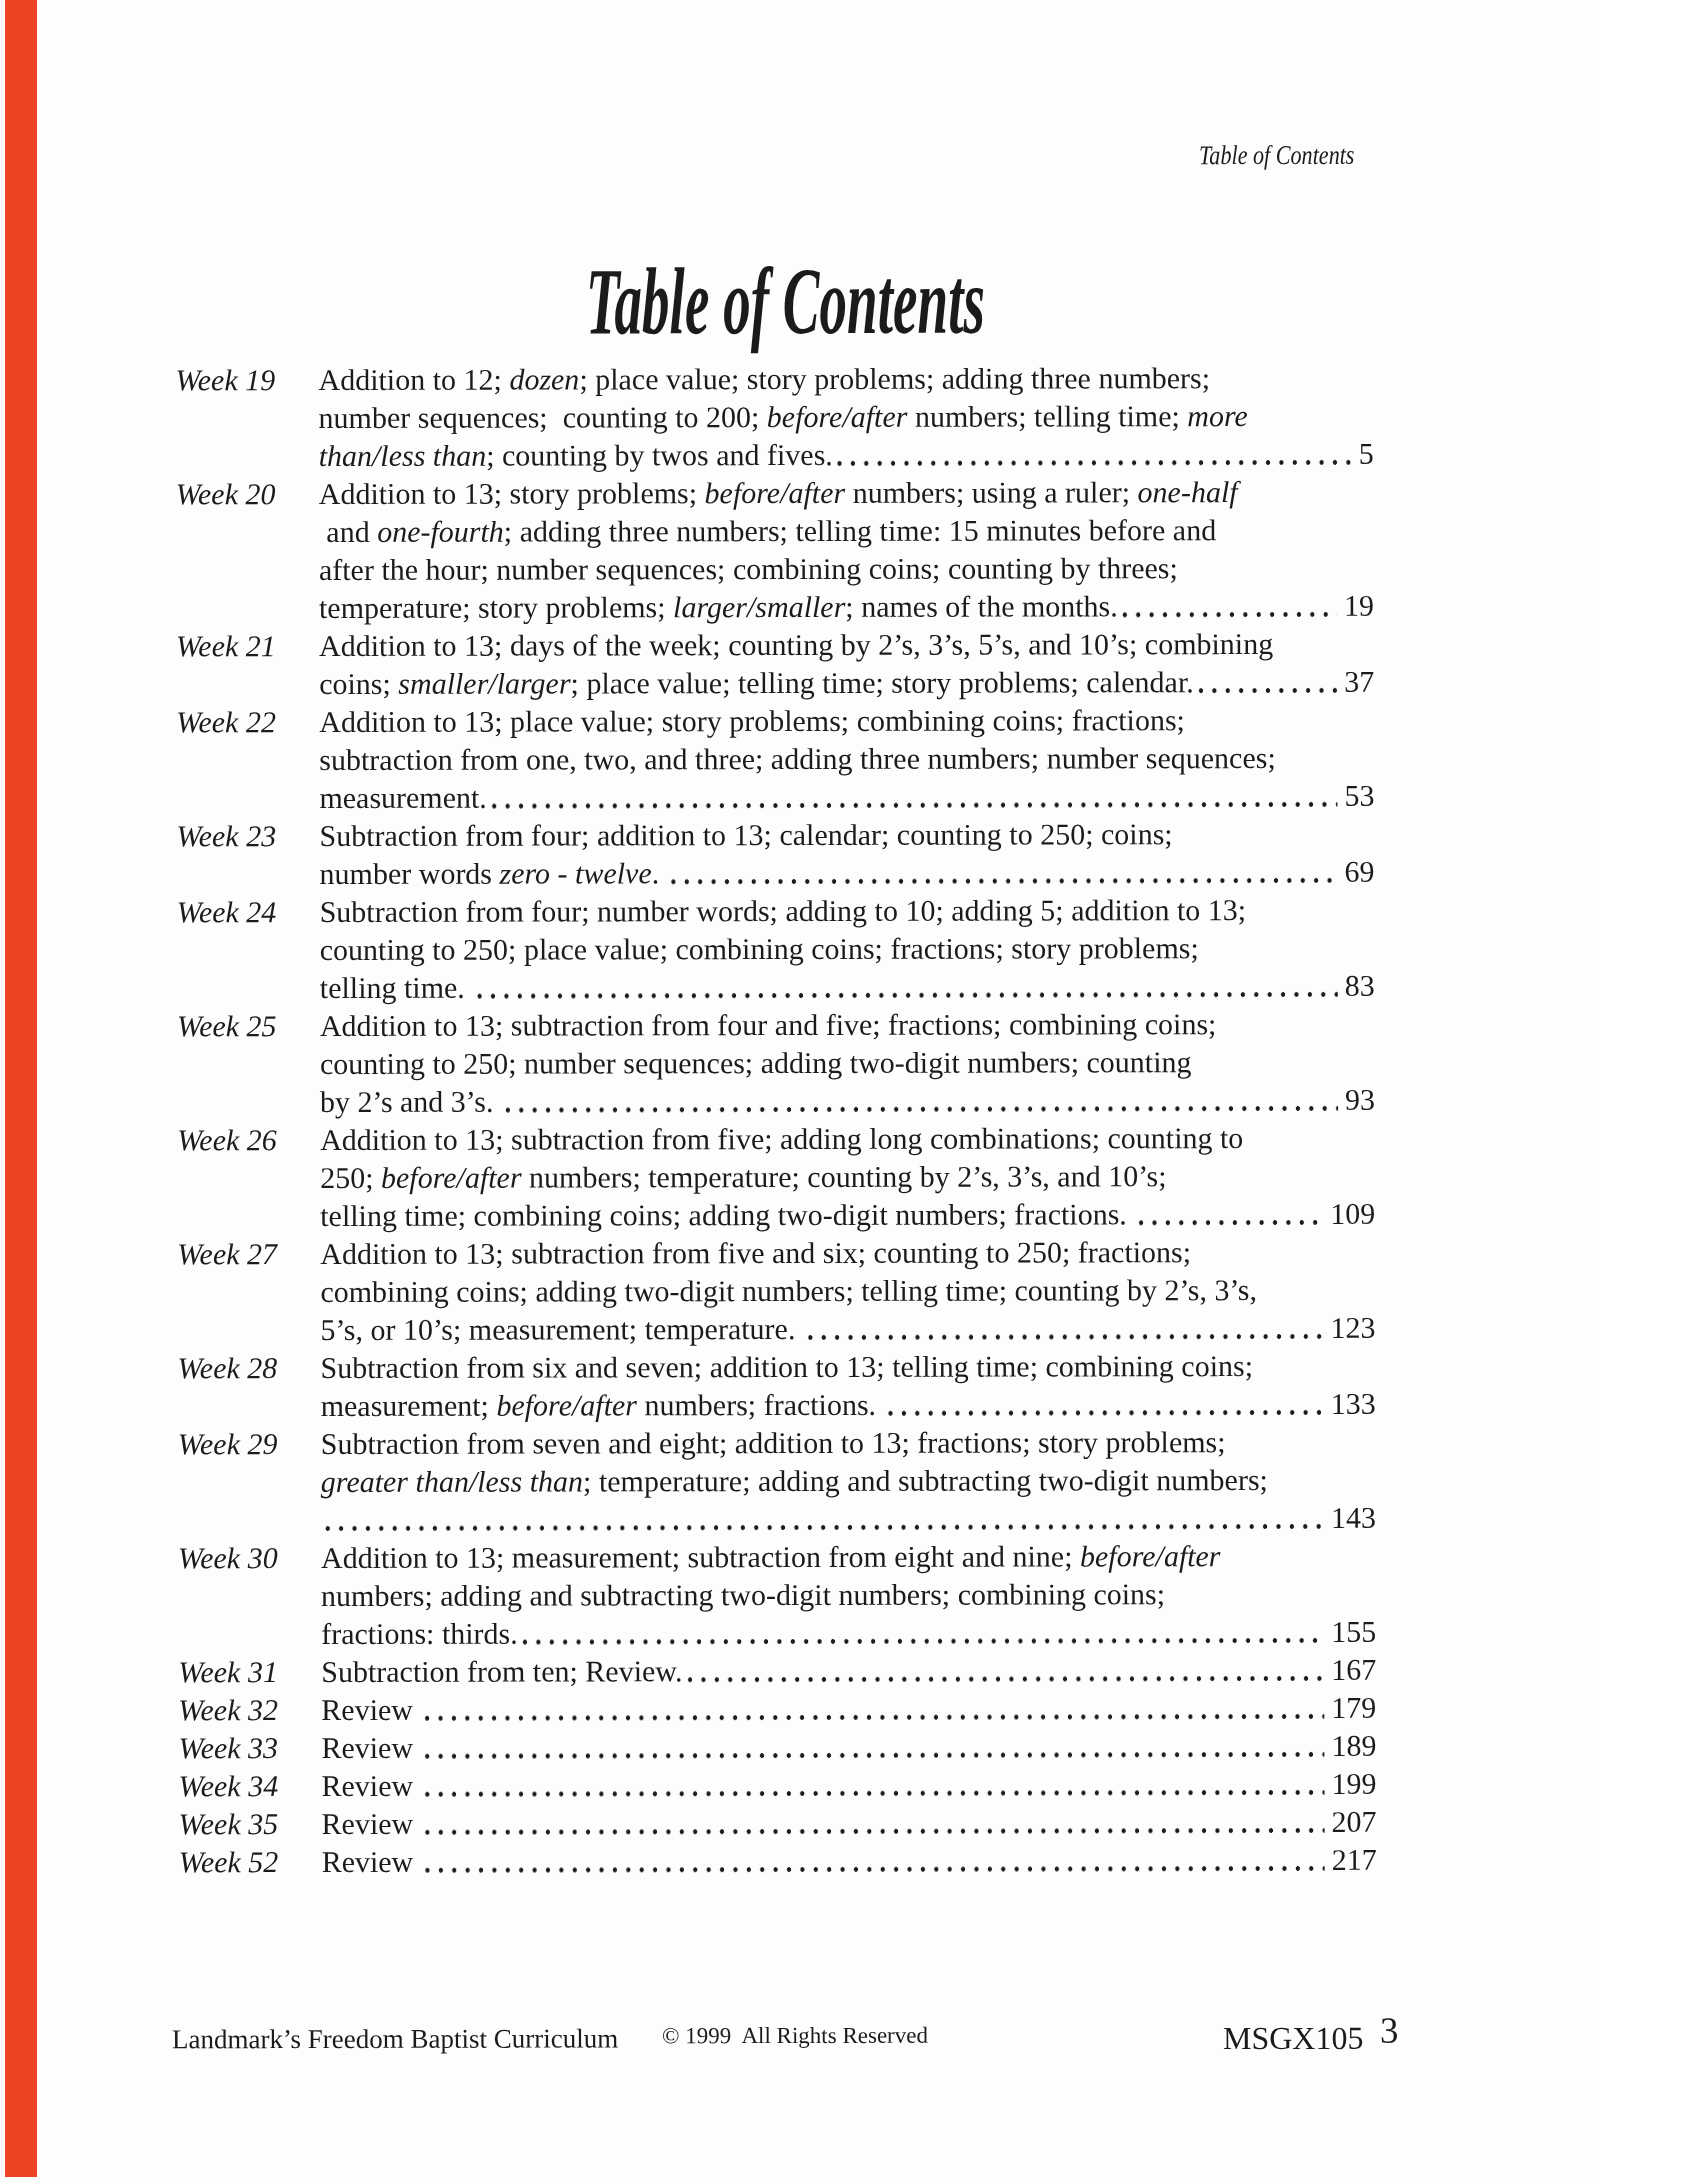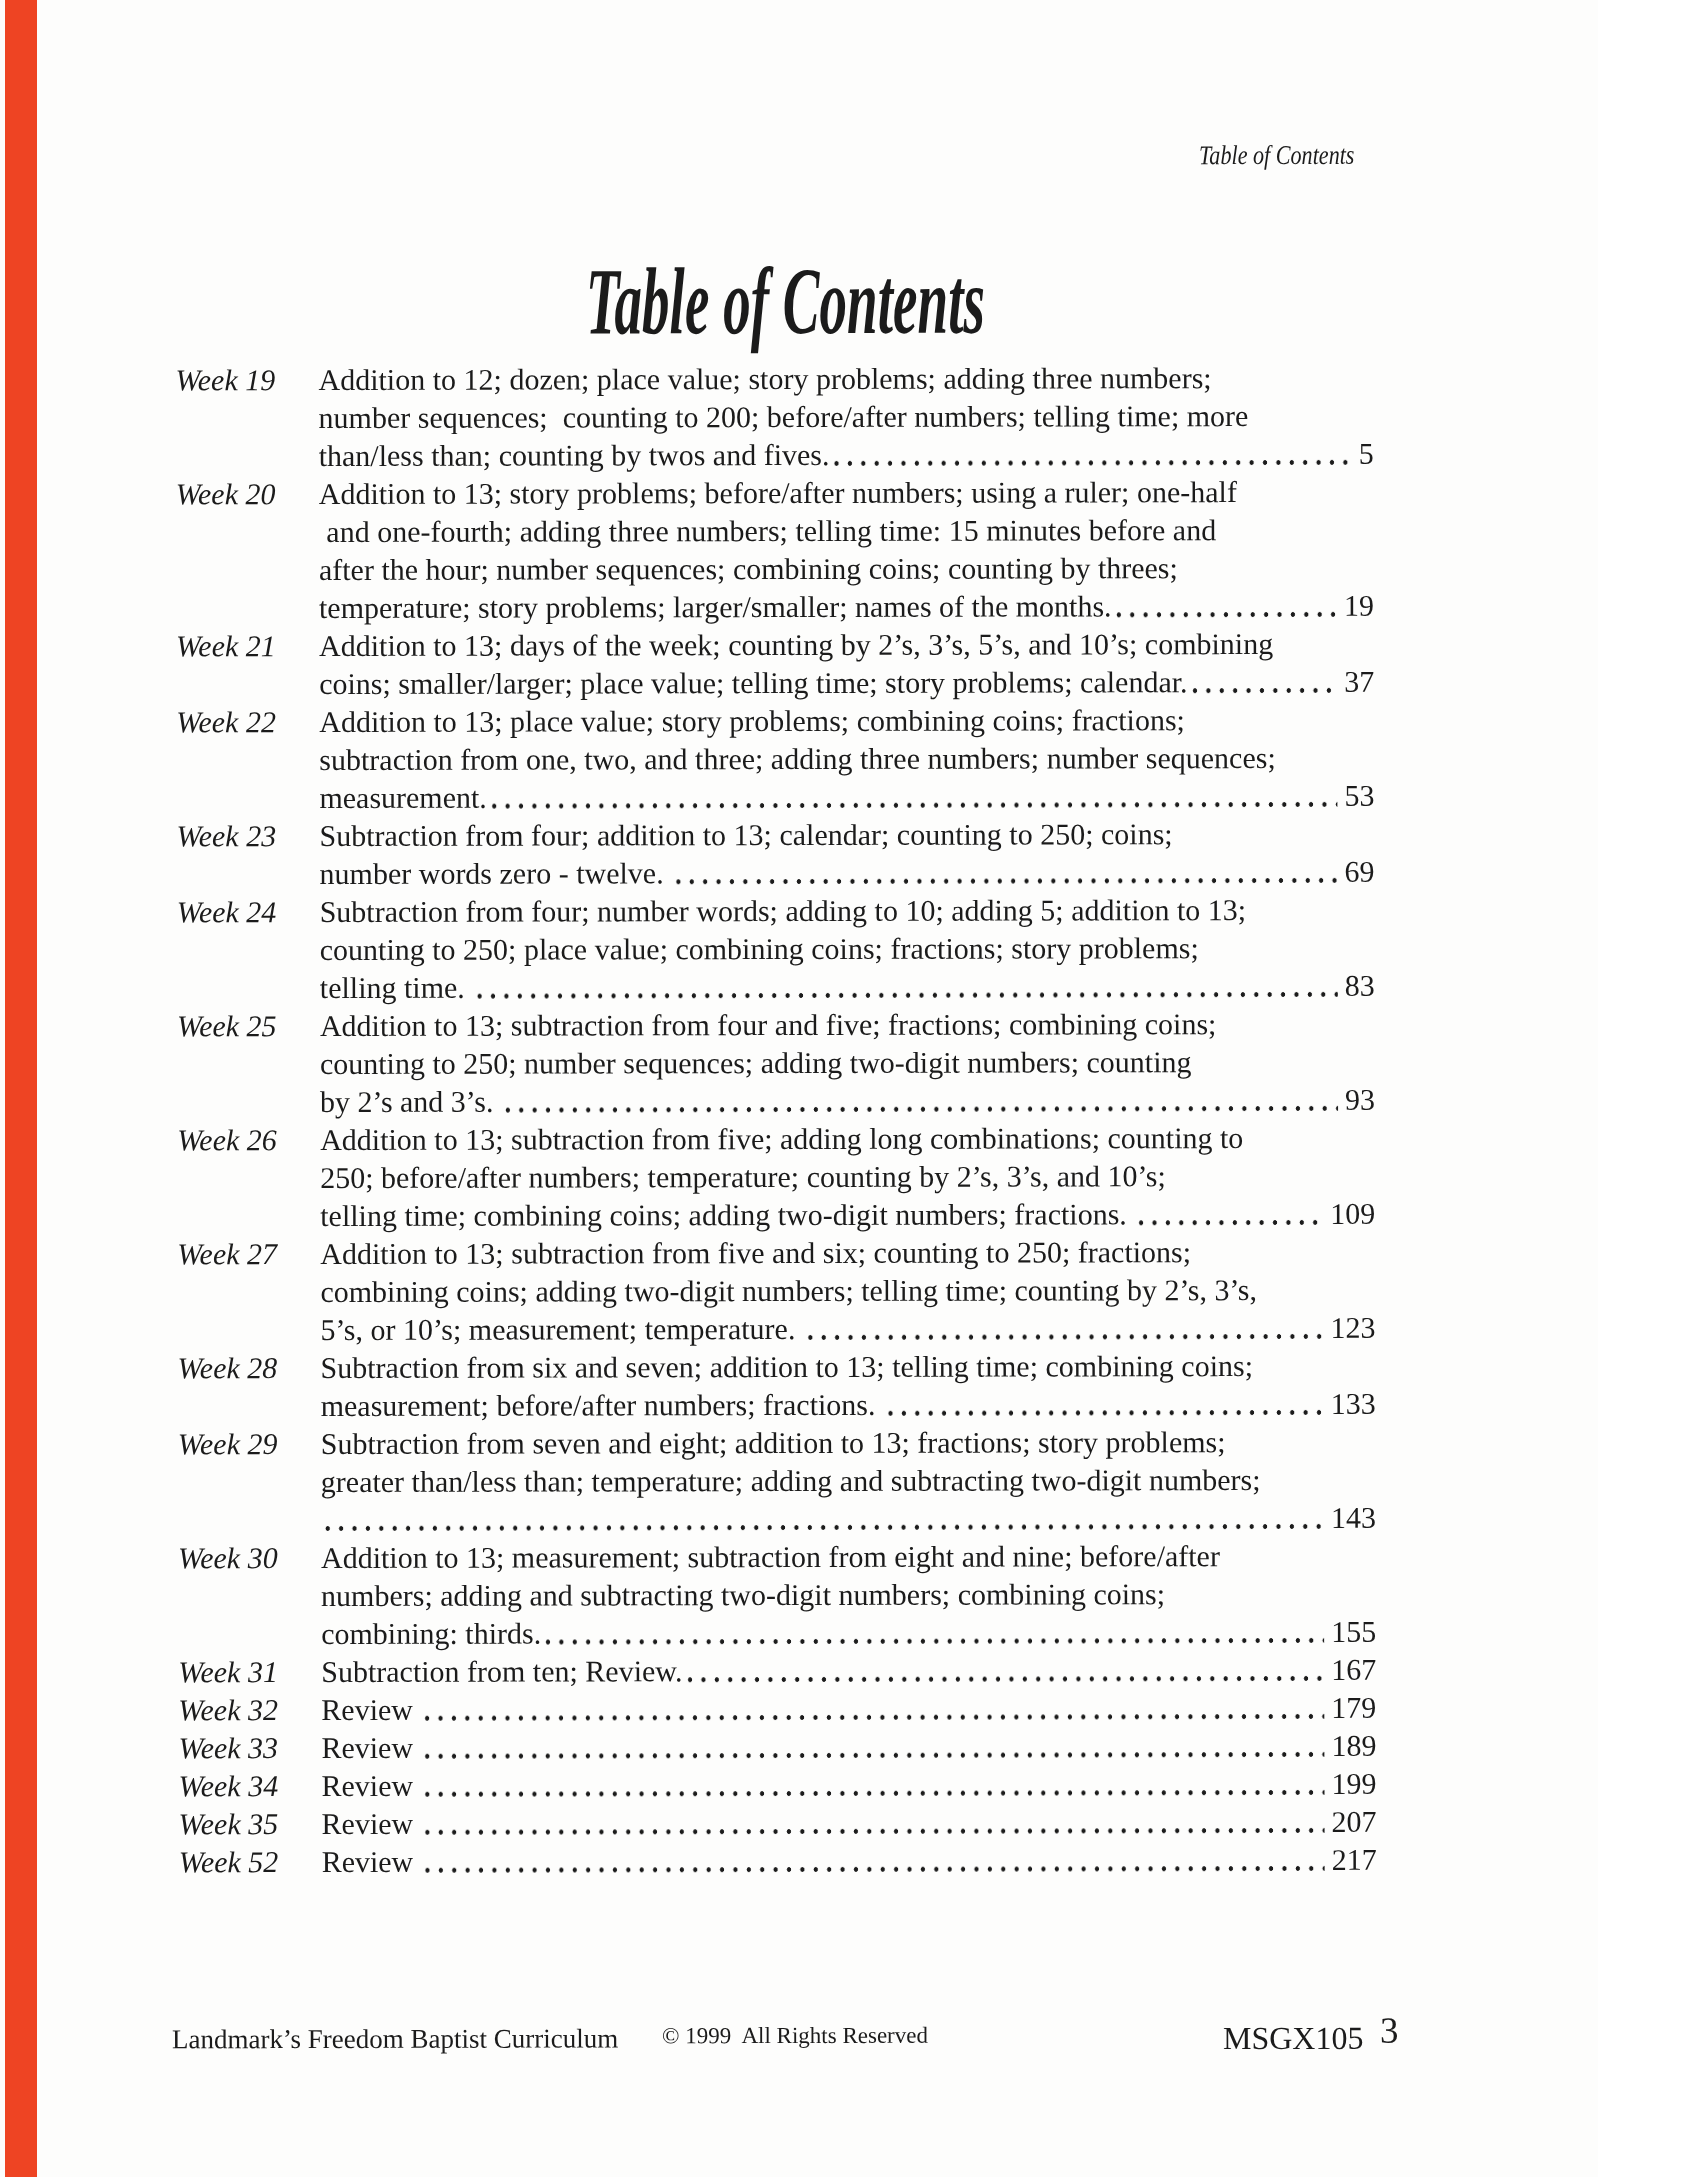--- a/index.html
+++ b/index.html
@@ -46,21 +46,21 @@
     position: absolute;
     left: 177px; top: 360px; width: 1198px;
     font-size: 30px;
     line-height: 38px;
   }
   .toc-entry { display: flex; align-items: flex-start; }
   .toc-label { flex: 0 0 143px; font-style: italic; white-space: pre; }
   .toc-body { flex: 1 1 auto; min-width: 0; }
   .toc-line { white-space: pre; }
   .toc-line span { white-space: pre; }
-  .toc-line .it { }
+  .toc-line .it { font-style: italic; }
   .toc-line.last { display: flex; align-items: baseline; }
   .toc-line.last .txt { flex: 0 0 auto; }
   .leader {
     flex: 1 1 auto;
     align-self: flex-end;
     height: 8.6px;
     margin: 0 7px 6px 4.3px;
     background-image: radial-gradient(circle at 2.8px 4.3px, #1b1b1b 1.9px, rgba(0,0,0,0) 2.5px);
     background-size: 13.4px 8.6px;
     background-repeat: repeat-x;
@@ -172,21 +172,21 @@
             <div class="toc-line"><span class="txt"><span>Subtraction from seven and eight; addition to 13; fractions; story problems;</span></span></div>
             <div class="toc-line"><span class="txt"><span class="it">greater than/less than</span><span>; temperature; adding and subtracting two-digit numbers;</span></span></div>
             <div class="toc-line last"><span class="leader"></span><span class="pagenum">143</span></div>
           </div>
         </div>
         <div class="toc-entry">
           <div class="toc-label">Week 30</div>
           <div class="toc-body">
             <div class="toc-line"><span class="txt"><span>Addition to 13; measurement; subtraction from eight and nine; </span><span class="it">before/after</span></span></div>
             <div class="toc-line"><span class="txt"><span>numbers; adding and subtracting two-digit numbers; combining coins;</span></span></div>
-            <div class="toc-line last"><span class="txt"><span>combining: thirds.</span></span><span class="leader"></span><span class="pagenum">155</span></div>
+            <div class="toc-line last"><span class="txt"><span>fractions: thirds.</span></span><span class="leader"></span><span class="pagenum">155</span></div>
           </div>
         </div>
         <div class="toc-entry">
           <div class="toc-label">Week 31</div>
           <div class="toc-body">
             <div class="toc-line last"><span class="txt"><span>Subtraction from ten; Review.</span></span><span class="leader"></span><span class="pagenum">167</span></div>
           </div>
         </div>
         <div class="toc-entry">
           <div class="toc-label">Week 32</div>

